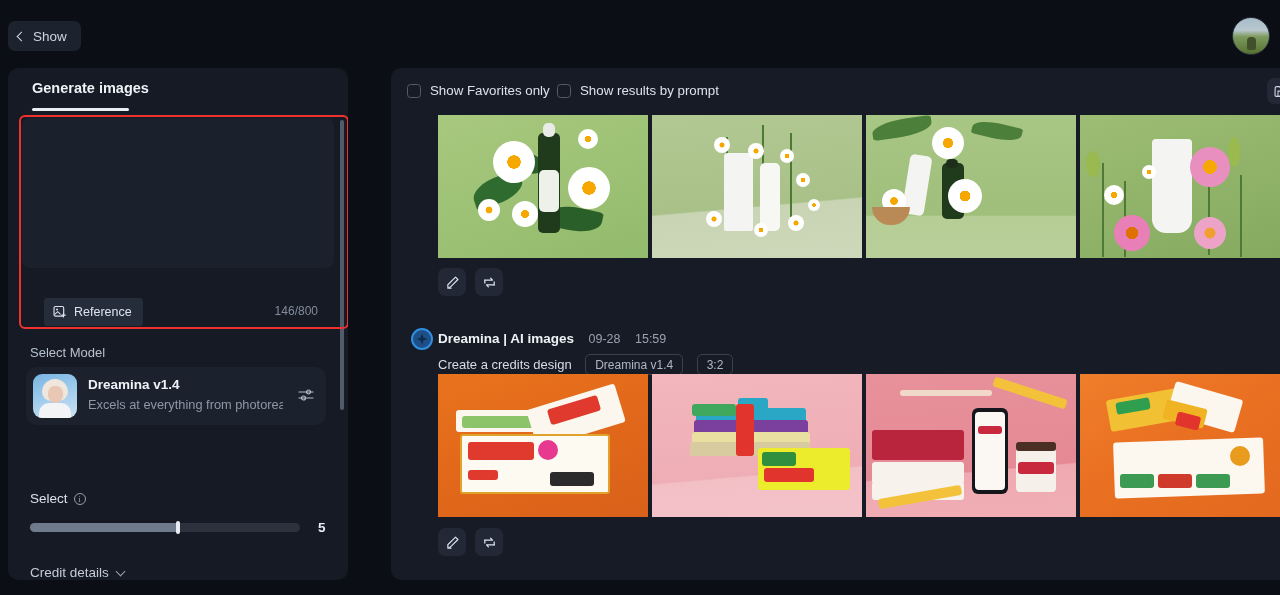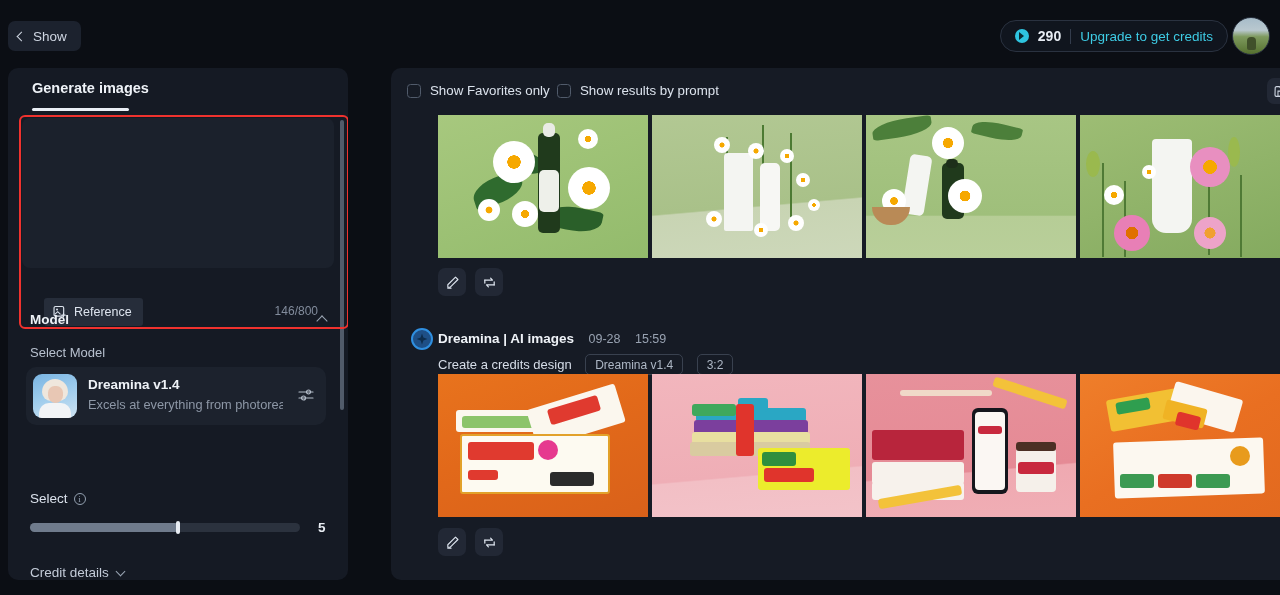--- a/index.html
+++ b/index.html
@@ -281,26 +281,20 @@
 </style>
 </head>
 <body>
 
 <div id="topbar">
   <div id="back-button">
     <span class="chev"></span>
     <span>Show</span>
   </div>
 
-  <div id="credits-pill">
-    <span class="coin"></span>
-    <span id="credits-count">290</span>
-    <span class="pill-sep"></span>
-    <span id="upgrade-link">Upgrade to get credits</span>
-  </div>
 
   <div id="avatar"></div>
 </div>
 
 <div id="left-panel">
 
   <div id="tabs">
     <div id="tab-generate-images">Generate images</div>
     <div id="tab-underline"></div>
   </div>
@@ -312,24 +306,20 @@
         <circle cx="4.6" cy="5.2" r="1.1" fill="#dde4ee"></circle>
         <path d="M2 10.6 L5.4 7.6 L8.6 10.6" fill="none" stroke="#dde4ee" stroke-width="1.2"></path>
         <path d="M12 9.6 v4 M10 11.6 h4" stroke="#dde4ee" stroke-width="1.3" stroke-linecap="round"></path>
       </svg>
       <span>Reference</span>
     </div>
     <div id="char-count">146/800</div>
   </div>
   <div id="prompt-highlight"></div>
 
-  <div id="model-section-header">
-    <span id="model-section-title">Model</span>
-    <span class="caret-up"></span>
-  </div>
 
   <div id="select-model-label">Select Model</div>
 
   <div id="model-card">
     <div id="model-thumb">
       <div class="hair"></div>
         <div class="face"></div>
         <div class="body"></div>
     </div>
     <div id="model-name">Dreamina v1.4</div>

